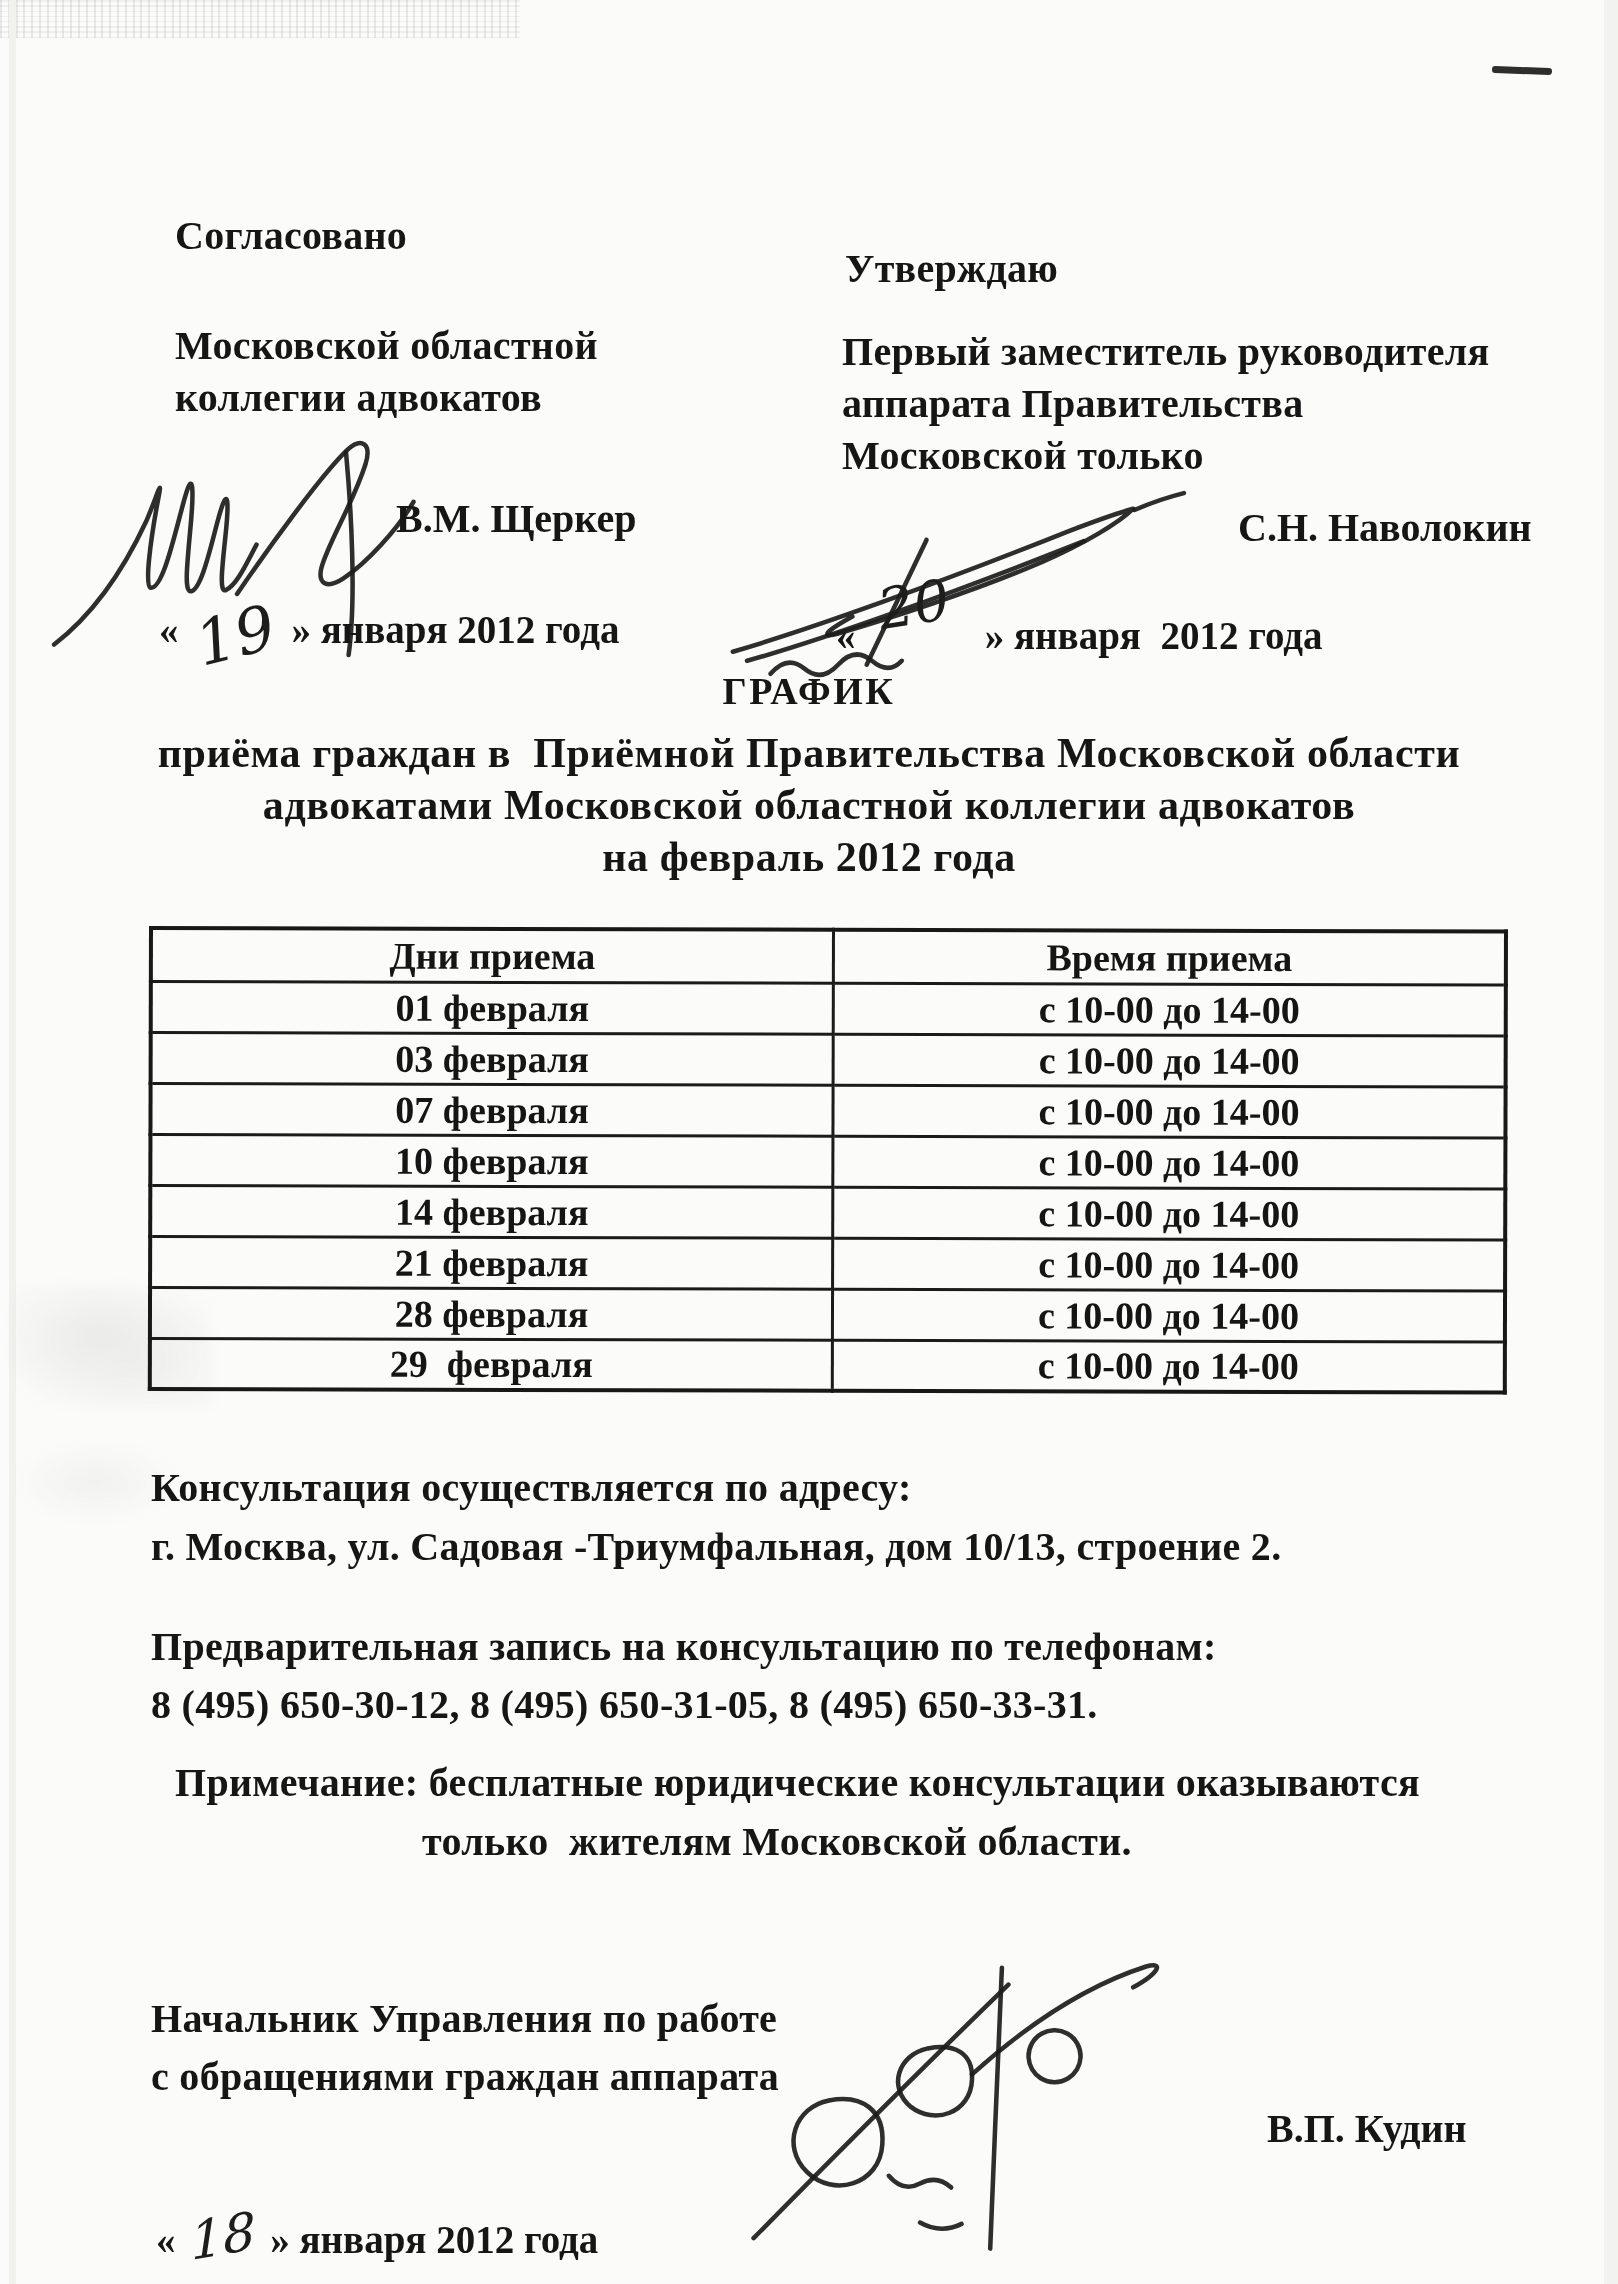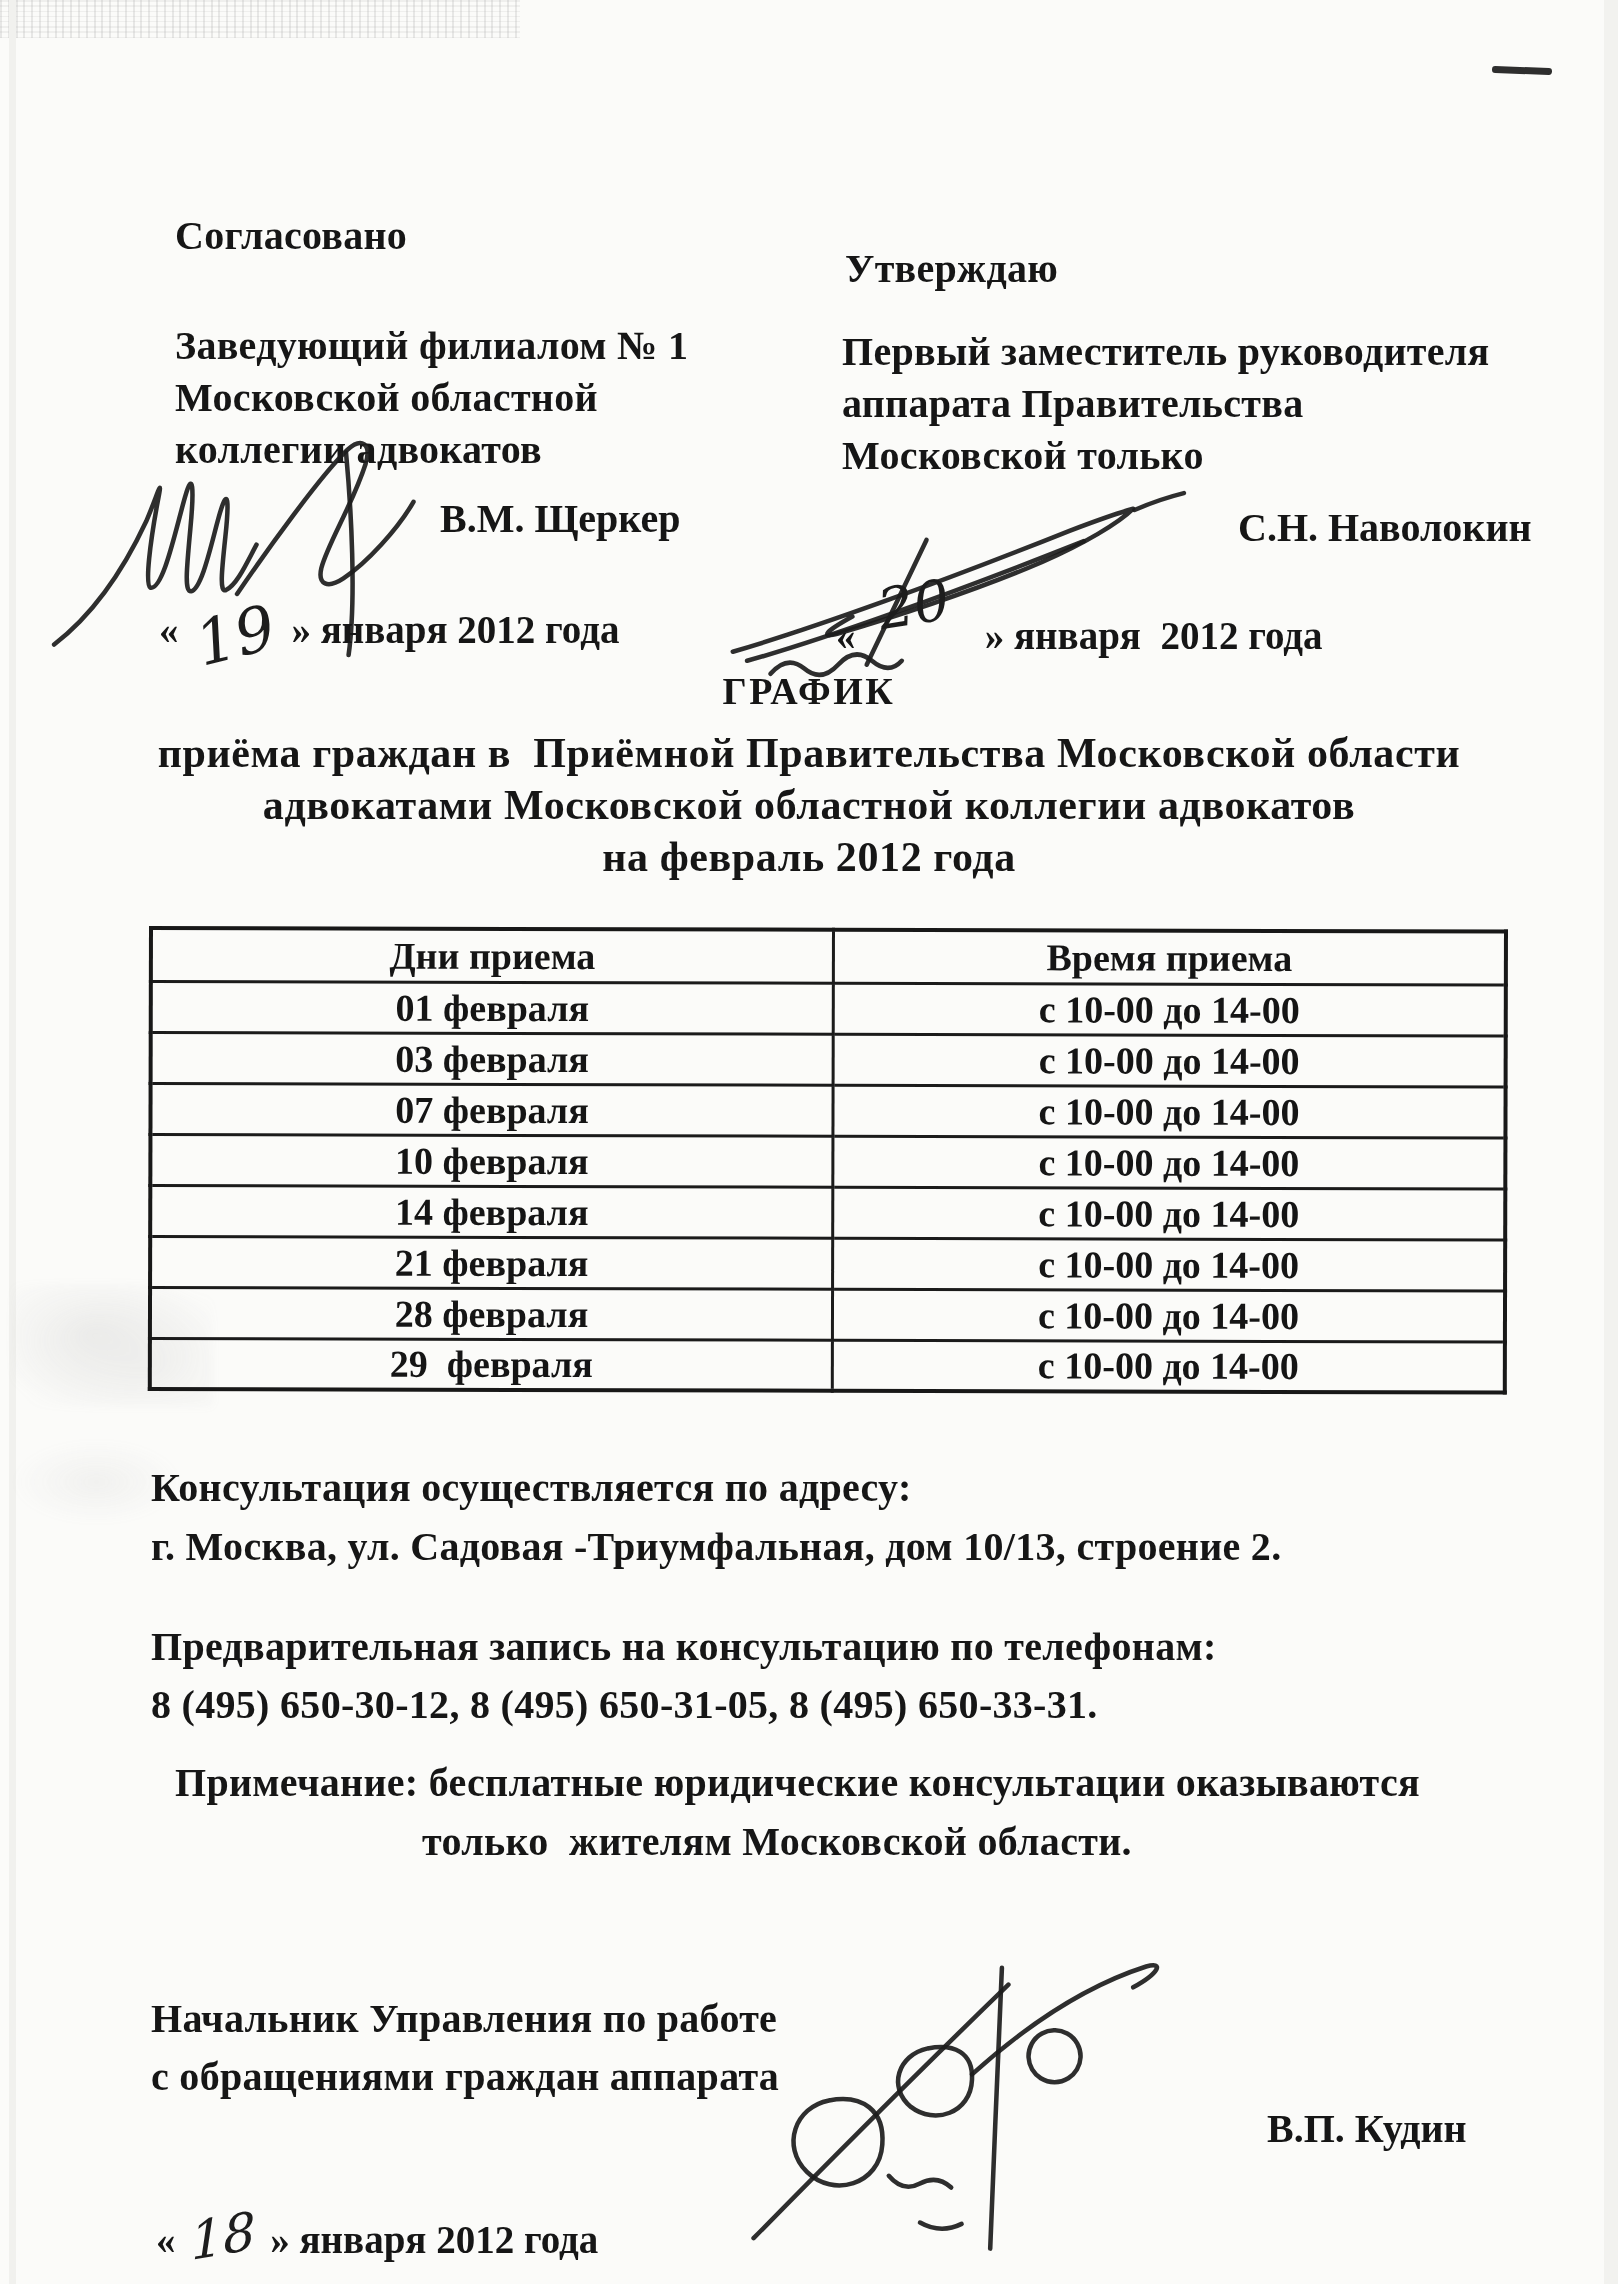--- a/index.html
+++ b/index.html
@@ -55,32 +55,31 @@
 
 <div class="abs art-top"></div>
 <div class="abs art-rstrip"></div>
 <div class="abs art-lstrip"></div>
 <div class="abs art-dash"></div>
 <div class="abs ghost ghost1"></div>
 <div class="abs ghost ghost2"></div>
 
 <div class="abs txt" style="left:175px;top:209px;">Согласовано</div>
 <div class="abs" style="left:175px;top:320px;">
-  <div class="txt small-gap">Заведующий филиалом № 1</div>
   <div class="txt small-gap">Московской областной</div>
   <div class="txt small-gap">коллегии адвокатов</div>
 </div>
 
 <svg class="abs sig" style="left:42px;top:424px;" width="429" height="240" viewBox="0 0 660 370">
   <path d="M18,340 C70,300 118,240 160,150 C178,108 186,76 178,118 C166,182 158,248 166,252 C186,258 206,160 220,112 C232,70 234,98 228,162 C222,226 219,258 229,258 C247,254 262,176 274,136 C286,96 288,118 282,174 C276,230 273,260 283,256 C300,248 315,214 330,186"></path>
   <path d="M300,262 C345,196 430,78 470,40 C492,20 508,30 498,62 C478,124 440,184 430,222 C424,248 440,254 464,238 C500,214 548,162 572,120"></path>
   <path d="M468,44 C476,130 484,270 472,356"></path>
 </svg>
 
-<div class="abs signer" style="left:440px;top:495px;">В.М. Щеркер</div>
+<div class="abs signer" style="left:396px;top:495px;">В.М. Щеркер</div>
 
 <div class="abs dateline" style="left:159px;top:585px;">
   <span>«</span>
   <span class="hand" style="font-size:62px;transform:rotate(-14deg);margin:0 17px;position:relative;top:14.3px;">19</span>
   <span>» января 2012 года</span>
 </div>
 
 <div class="abs txt" style="left:845px;top:242px;">Утверждаю</div>
 <div class="abs" style="left:842px;top:326px;">
   <div class="txt small-gap">Первый заместитель руководителя</div>

